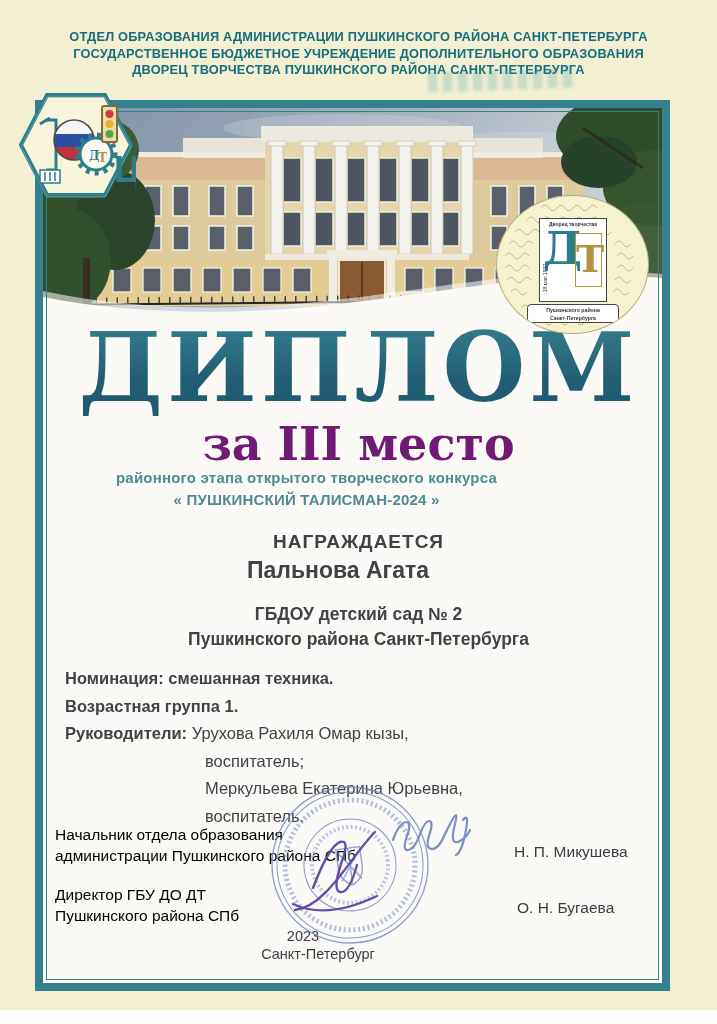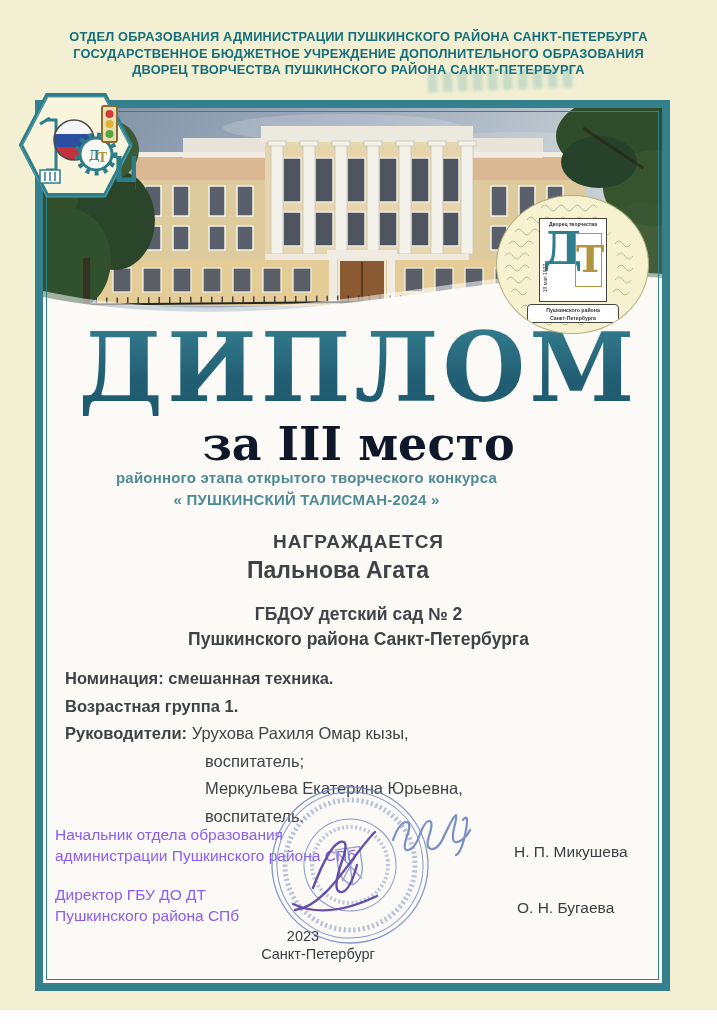--- a/index.html
+++ b/index.html
@@ -35,30 +35,30 @@
   .em-date{position:absolute;left:-9px;top:56px;font-size:5px;color:#333;transform:rotate(-90deg);white-space:nowrap;}
   .em-ribbon{position:absolute;left:30px;top:108px;width:92px;height:19px;background:#fff;
              border:1px solid #45453e;border-radius:4px;box-sizing:border-box;
              font-size:5.2px;font-weight:bold;color:#333;text-align:center;line-height:1.55;padding-top:1px;}
   
   .title{left:0;top:318px;width:717px;font-family:"DejaVu Serif",serif;font-weight:bold;
          font-size:95px;line-height:1.05;letter-spacing:4px;
          background:linear-gradient(180deg,#357f92 0%,#235f74 60%,#1d5a6e 100%);
          -webkit-background-clip:text;background-clip:text;color:transparent;z-index:5;}
   .place{left:0;top:417px;width:717px;font-family:"DejaVu Serif",serif;font-weight:bold;
-         font-size:46px;color:#0f172a;z-index:5;}
+         font-size:46px;color:#701a75;z-index:5;}
   .contest{left:0;width:613px;color:#4e8b96;font-size:15px;font-weight:bold;letter-spacing:.2px;z-index:5;}
   .awlabel{left:0;top:531px;width:717px;color:#3f4246;font-size:19px;font-weight:bold;letter-spacing:1px;z-index:5;}
   .recipient{left:0;top:557px;width:676px;color:#3f4246;font-size:23px;font-weight:bold;z-index:5;}
   .school{left:0;width:717px;color:#3f4246;font-size:17.5px;font-weight:bold;z-index:5;}
   .nomblock{left:65px;top:665px;width:560px;color:#3f4246;font-size:16.5px;line-height:27.5px;z-index:5;}
   .nomblock b{font-weight:bold;}
   .indent{padding-left:140px;}
   
-  .sig-post{left:55px;width:360px;color:#8b5cf6;font-size:15.5px;line-height:21px;z-index:5;}
+  .sig-post{left:55px;width:360px;color:#000000;font-size:15.5px;line-height:21px;z-index:5;}
   .sig-name{width:160px;color:#3a3d40;font-size:15.5px;z-index:5;}
   .stampsvg{left:255px;top:770px;width:230px;height:185px;z-index:6;}
   .footer{left:0;width:606px;color:#3a3d40;font-size:14.5px;z-index:5;}
   .scan-edge{left:0;top:1010px;width:717px;height:14px;background:#fdfdfd;z-index:8;}
 </style>
 </head>
 <body>
 
 <div class="page">
 

